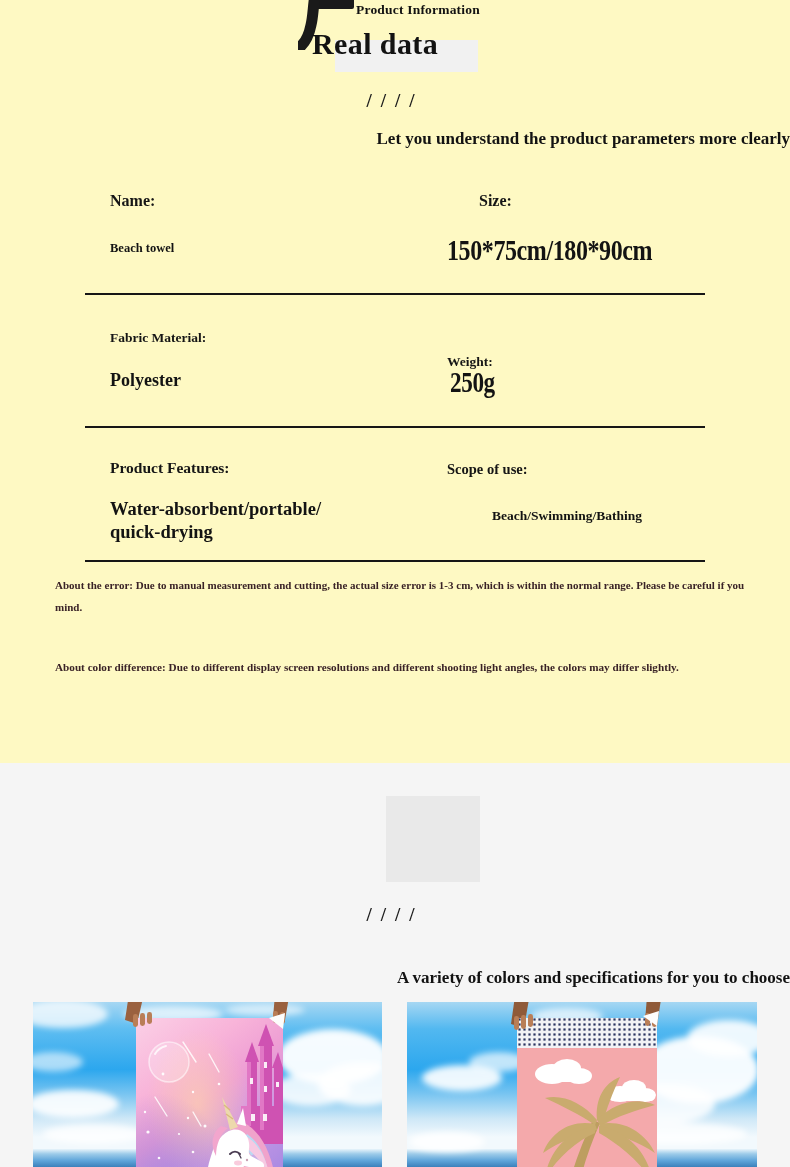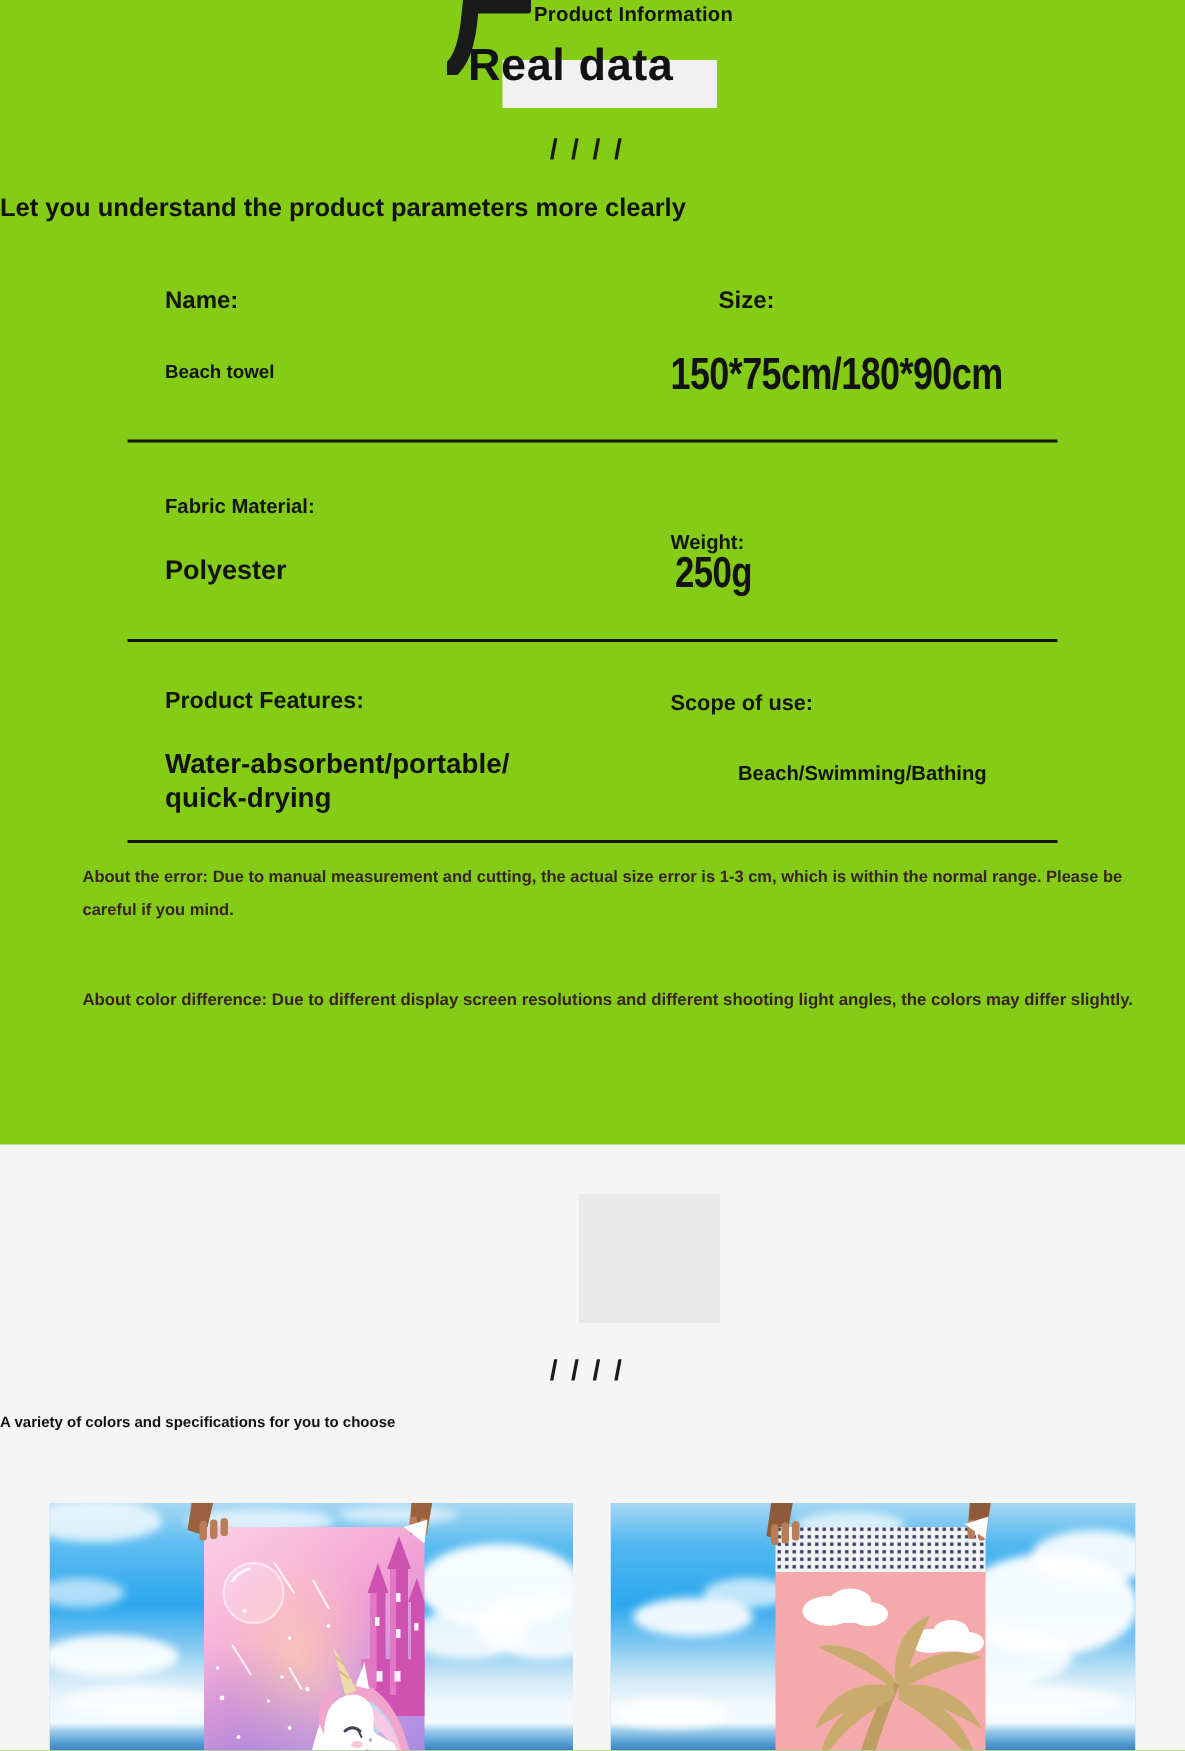--- a/index.html
+++ b/index.html
@@ -1,46 +1,46 @@
 <!DOCTYPE html>
 <html><head>
 <meta charset="utf-8">
 <style>
   * { margin:0; padding:0; box-sizing:border-box; }
   body { background:#fff; font-family:"Liberation Sans", sans-serif; color:#121212; }
-  .page { position:relative; width:790px; height:1167px; background:#84cc16; overflow:hidden; margin:0 auto; }
+  .page { position:relative; width:790px; height:1167px; background:#fef9c3; overflow:hidden; margin:0 auto;font-family:Liberation Serif, serif; }
   .abs { position:absolute; }
 
   
   .kicker { left:356px; top:2px; font-size:13.5px; font-weight:700; letter-spacing:.2px; }
   .title-hl { left:335px; top:40px; width:143px; height:32px; background:#f1f1f1; }
   .main-title { left:312px; top:27px; font-size:30px; font-weight:700; letter-spacing:.4px; }
   .slashes { left:0; width:790px; text-align:center; font-size:19px; font-weight:700; letter-spacing:9px; color:#1a1a1a; }
   .slashes-1 { top:90px; }
-  .subtitle { left:0; width:790px; text-align:left; font-weight:700; }
+  .subtitle { left:0; width:790px; text-align:right; font-weight:700; }
   .subtitle-1 { top:129px; font-size:17px; }
 
   
   .spec-label { font-weight:700; color:#151515; }
   .spec-value { font-weight:700; color:#131313; }
   .cond { display:inline-block; transform:scaleX(0.8); transform-origin:left center; letter-spacing:-0.5px; white-space:nowrap; }
   .divider { left:85px; width:620px; height:2px; background:#161616; }
 
   
   .note { color:#3a2327; font-weight:700; }
   .note-1 { left:55px; top:575px; width:694px; font-size:11px; line-height:21.5px; }
   .note-2 { left:55px; top:661px; font-size:11.2px; white-space:nowrap; }
   .note-3 { left:97px; top:691px; font-size:13.5px; }
 
   
   .band { left:0; top:763px; width:790px; height:404px; background:#f5f5f5; }
   .title2-hl { left:386px; top:796px; width:94px; height:86px; background:#e9e9e9; }
   .title2 { left:310px; top:797px; font-size:21px; font-weight:700; line-height:27px; white-space:pre-line; }
   .slashes-2 { top:904px; }
-  .subtitle-2 { top:943px; font-size:10px; }
+  .subtitle-2 { top:968px; font-size:17px; }
 
   .photo { top:1002px; height:165px; overflow:hidden; background:#bfe2f6; }
   .photo-1 { left:33px; width:349px; }
   .photo-2 { left:407px; width:350px; }
   .photo svg { display:block; }
 </style>
 </head>
 <body>
 
 <div class="page">

